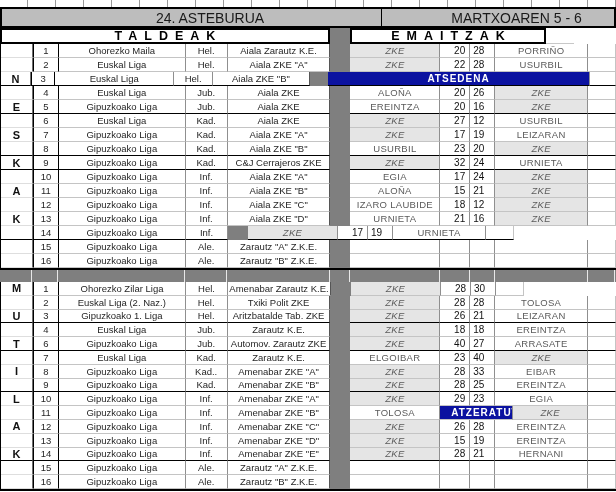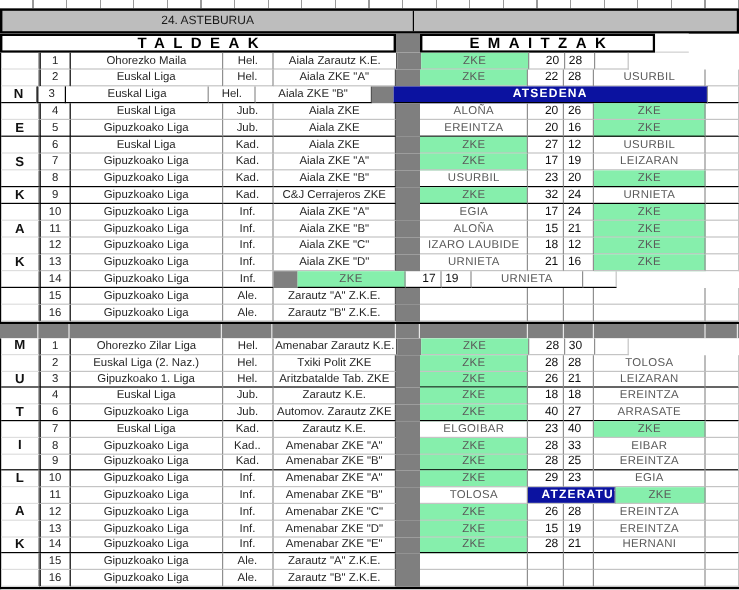--- a/index.html
+++ b/index.html
@@ -5,21 +5,21 @@
   html,body{margin:0;padding:0;background:#fff;}
   #app{position:relative;width:616px;height:492px;background:#fff;
        font-family:"Liberation Sans",sans-serif;overflow:hidden;}
   
   .topstrip{position:absolute;top:0;left:0;width:616px;height:7px;
     background:repeating-linear-gradient(90deg,#fff 0 27px,#9a9a9a 27px 28px);}
   
   .titleband{position:absolute;top:7px;left:0;width:616px;height:21px;background:#bdbdbd;
     border:2px solid #000;box-sizing:border-box;display:flex;}
   .titlecell{display:flex;align-items:center;justify-content:center;
-    font-size:10px;color:#1a1a1a;}
+    font-size:14px;color:#1a1a1a;margin-left:37px;}
   .title-left{width:343px;border-right:1px solid #000;box-sizing:border-box;}
   .title-right{flex:1;}
   
   .headerrow{position:absolute;top:28px;left:0;width:616px;height:16px;display:flex;}
   .hdrbox{border:2px solid #000;box-sizing:border-box;background:#fff;font-weight:bold;
     font-size:12.5px;letter-spacing:7px;padding-left:7px;display:flex;align-items:center;
     justify-content:center;color:#000;}
   .hdr-left{width:330px;}
   .hdr-gap{width:20px;background:#7f7f7f;}
   .hdr-right{width:196px;}
@@ -45,56 +45,58 @@
   .c-r1{width:90px;}
   .c-s1{width:30px;justify-content:flex-end;padding-right:4px;}
   .c-s2{width:25px;justify-content:flex-start;padding-left:3px;}
   .c-r2{width:93px;}
   .c-r2b{width:75px;}
   .c-wide{width:280px;}
   .c-azb{width:73px;padding-left:25px;}
   .c-tail{width:28px;border-right:1px solid #c4c4c4;}
   .rteam{font-size:9.5px;color:#5a5a5a;letter-spacing:0.3px;}
   .score{font-size:10px;color:#111;}
-  .shade{background:#86efac;}
+  .shade{background:#e5e5e5;font-style:italic;}
   .navy{background:#0b12a0;color:#fff;font-weight:bold;font-size:10px;letter-spacing:1px;}
   .group-end .cell{border-bottom:1px solid #000;}
   
   .sepband{position:absolute;top:270px;left:0;width:616px;height:12px;background:#7f7f7f;
     display:flex;box-sizing:border-box;}
   .sepcell{box-sizing:border-box;height:100%;border-right:1px solid #e8e8e8;}
 </style>
 </head>
 <body>
 
 <div id="app">
   <div class="topstrip"></div>
 
   <div class="titleband">
     <div class="titlecell title-left">24. ASTEBURUA</div>
+    <div class="titlecell title-right">MARTXOAREN 5 - 6</div>
   </div>
 
   <div class="headerrow">
     <div class="hdrbox hdr-left">TALDEAK</div>
     <div class="hdr-gap"></div>
     <div class="hdrbox hdr-right">EMAITZAK</div>
     <div class="hdr-tail"></div>
   </div>
 
   <div class="block" id="block1">
       <div class="row" style="height: 14px;">
         <div class="cell c-letter"></div>
         <div class="cell c-num">1</div>
         <div class="cell c-liga t-left">Ohorezko Maila</div>
         <div class="cell c-cat t-left">Hel.</div>
         <div class="cell c-team t-left">Aiala Zarautz K.E.</div>
         <div class="cell c-gap"></div>
         <div class="cell c-r1 rteam shade">ZKE</div>
         <div class="cell c-s1 score">20</div>
         <div class="cell c-s2 score">28</div>
+        <div class="cell c-r2 rteam">PORRIÑO</div>
         <div class="cell c-tail"></div>
       </div>
       <div class="row" style="height: 14px;">
         <div class="cell c-letter"></div>
         <div class="cell c-num">2</div>
         <div class="cell c-liga t-left">Euskal Liga</div>
         <div class="cell c-cat t-left">Hel.</div>
         <div class="cell c-team t-left">Aiala ZKE "A"</div>
         <div class="cell c-gap"></div>
         <div class="cell c-r1 rteam shade">ZKE</div>

